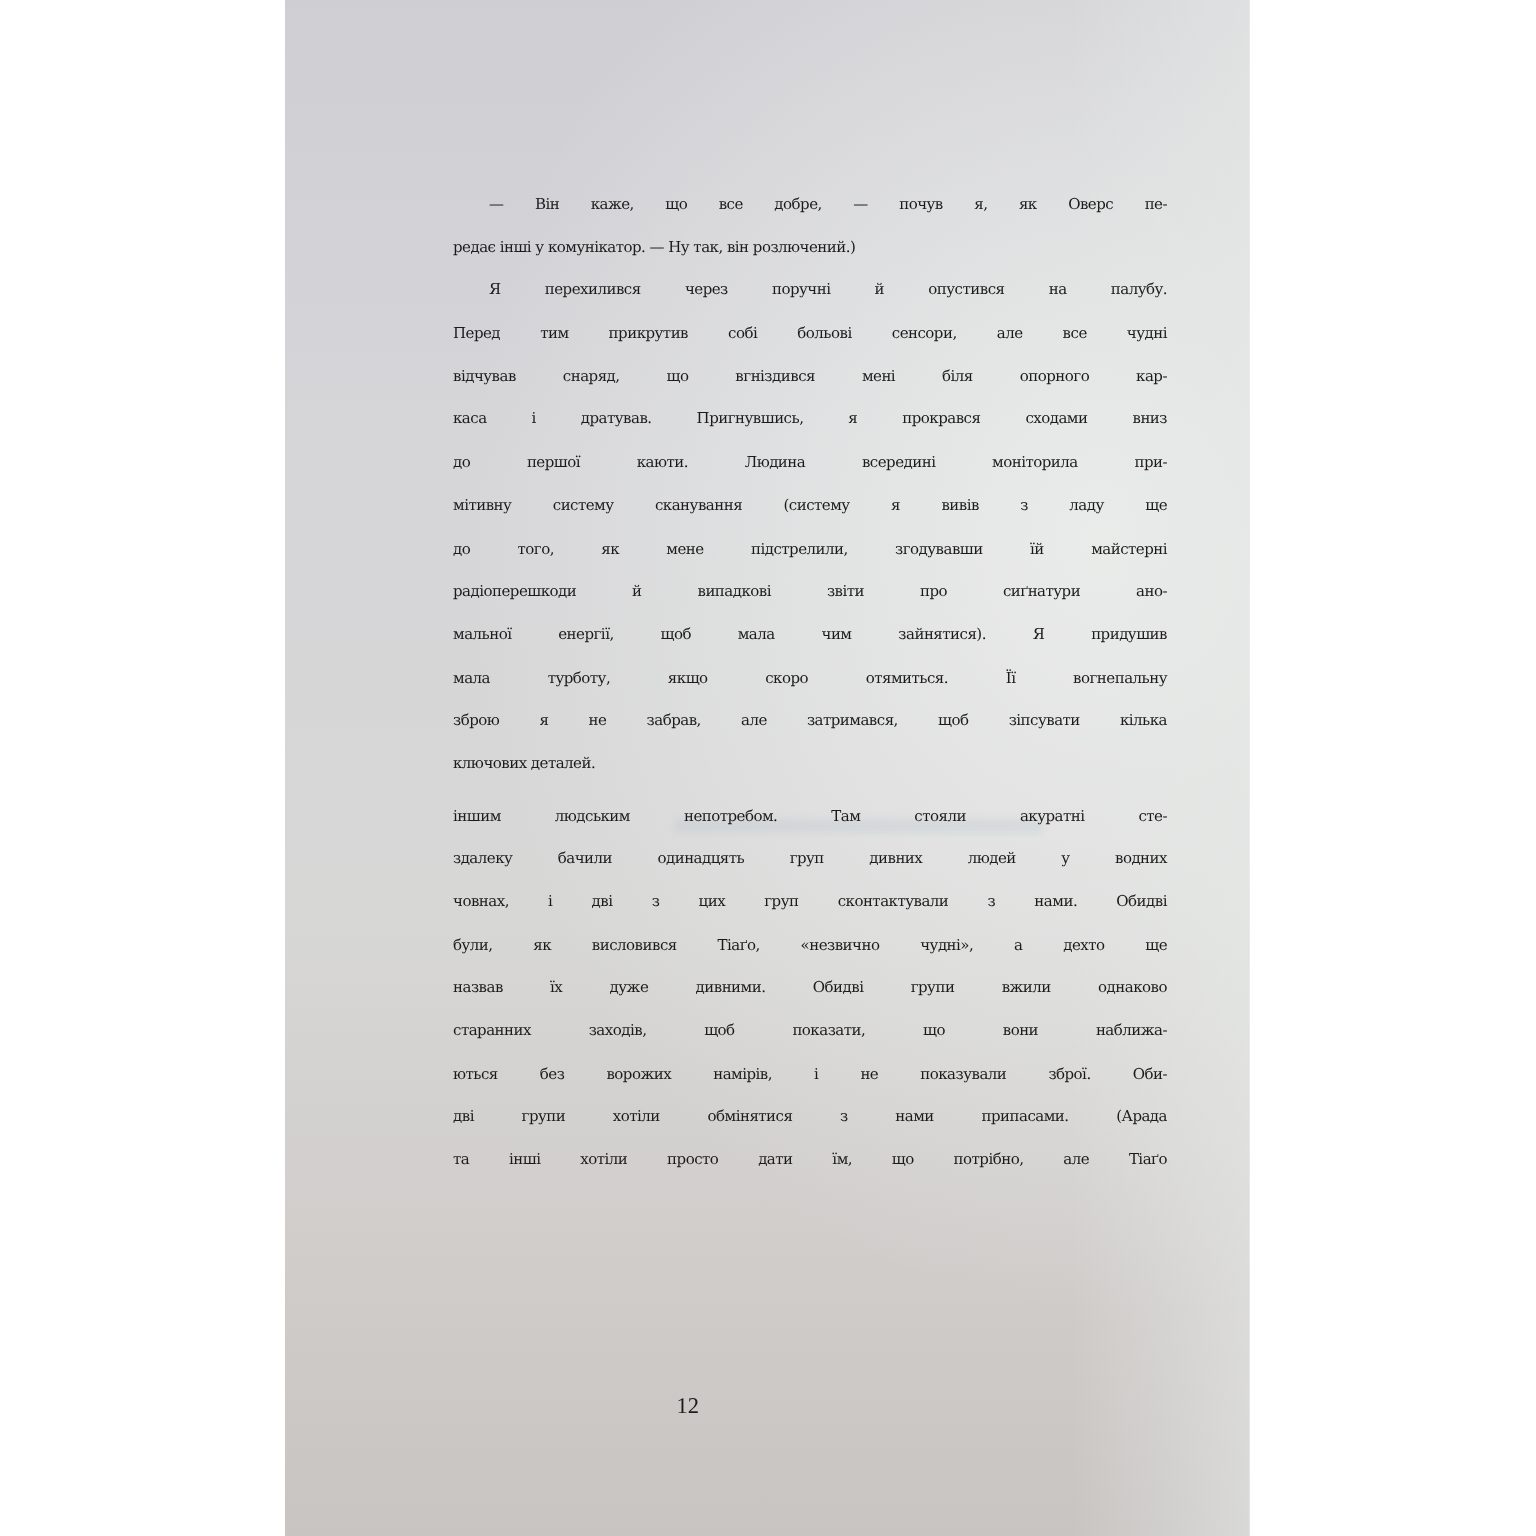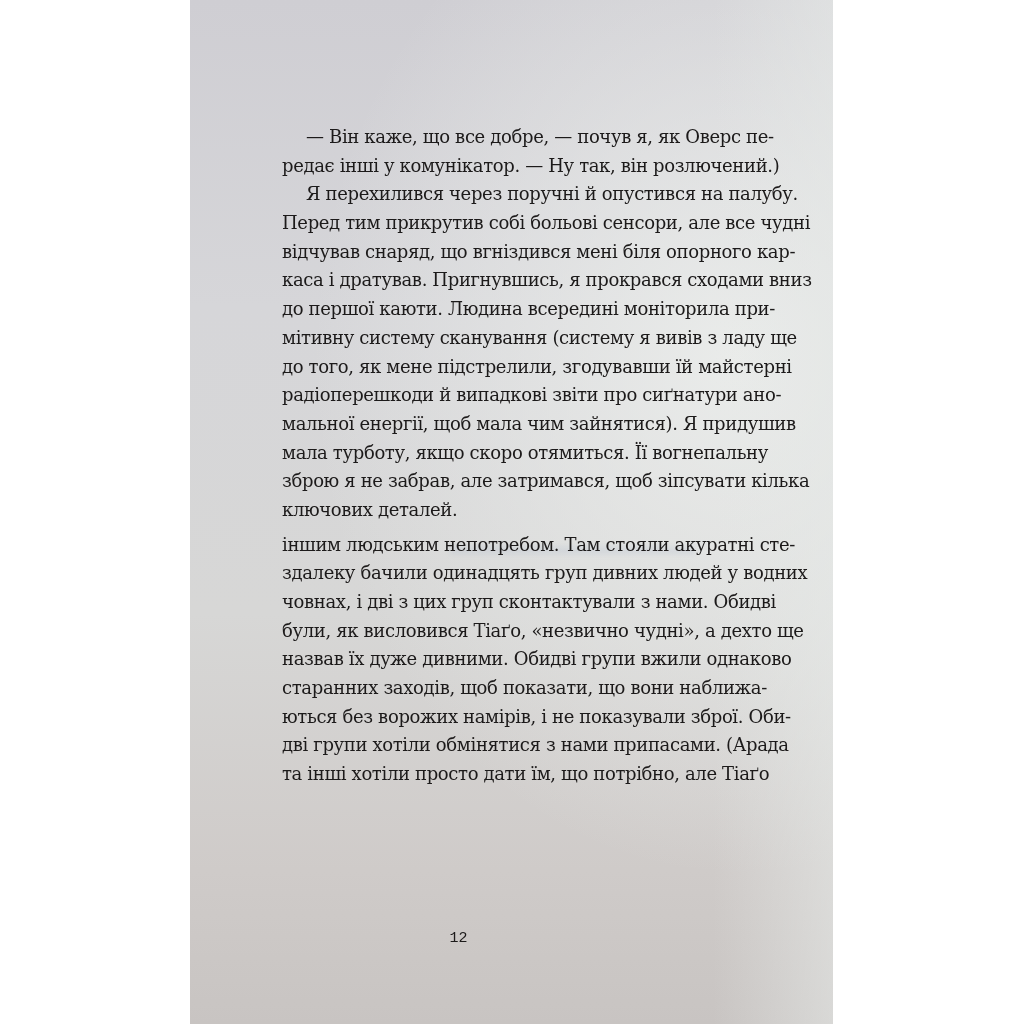--- a/index.html
+++ b/index.html
@@ -34,25 +34,25 @@
       position: absolute;
       left: 260px;
       top: 546px;
       width: 245px;
       height: 9px;
       background: rgba(160,175,200,0.18);
       filter: blur(2px);
     }
     .text-block {
       position: absolute;
-      left: 92px;
+      left: 112px;
       top: 123px;
       width: 476px;
       font-family: "DejaVu Serif", "Liberation Serif", serif;
-      font-size: 18px;
+      font-size: 10px;
       color: #1c1a1a;
       z-index: 2;
     }
     .line {
       display: block;
       height: 28.7px;
       line-height: 28.7px;
       white-space: nowrap;
       text-align: justify;
       text-align-last: justify;
@@ -66,21 +66,21 @@
     }
     .para-gap {
       height: 6px;
     }
     .page-number {
       position: absolute;
       left: 0;
       width: 537px;
       top: 930px;
       text-align: center;
-      font-family: Liberation Mono, monospace;
+      font-family: Liberation Serif, serif;
       font-size: 15px;
       color: #1c1a1a;
       z-index: 2;
     }
   </style>
 </head>
 <body>
 
 <div class="page">
   <div class="bleed"></div>

